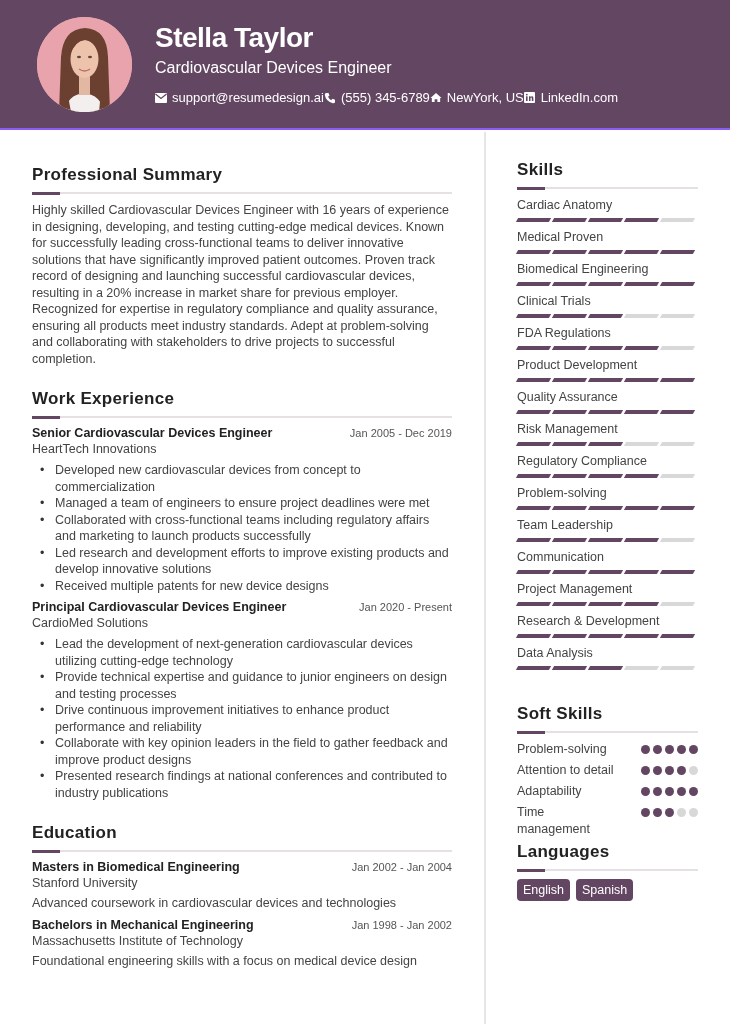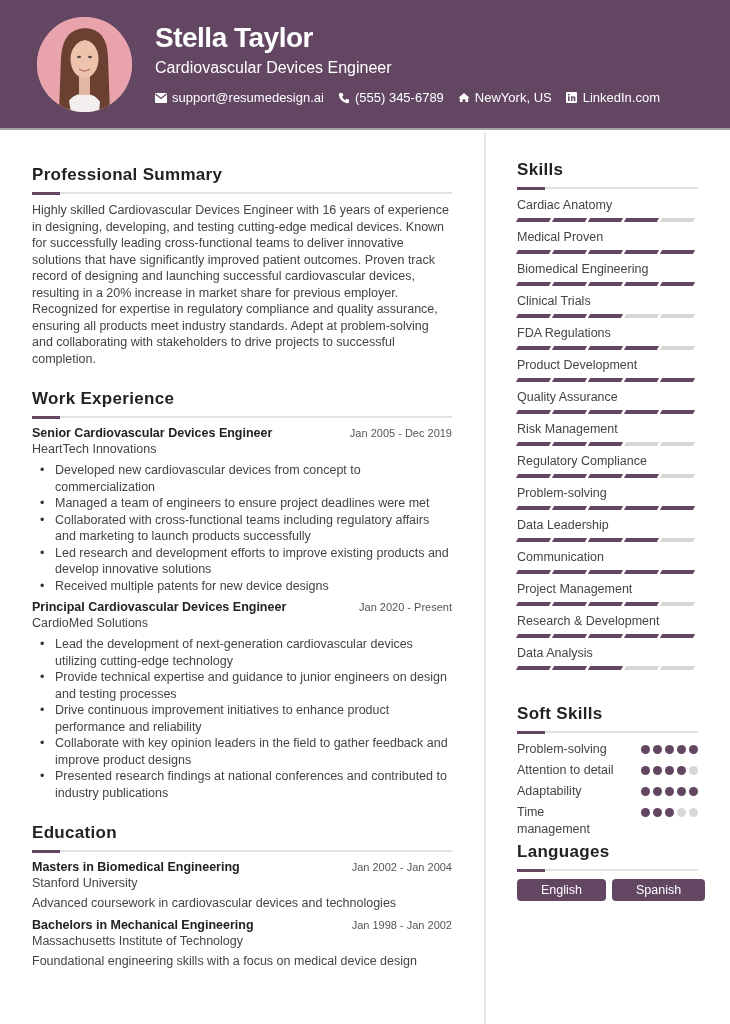--- a/index.html
+++ b/index.html
@@ -2,38 +2,38 @@
 <html><head>
   <meta charset="utf-8">
   <style>
     * { box-sizing: border-box; margin: 0; padding: 0; }
     html, body { width: 730px; height: 1024px; overflow: hidden; background: #ffffff; }
     body { font-family: "Liberation Sans", "DejaVu Sans", sans-serif; color: #333; position: relative; }
 
     .header {
       position: absolute; left: 0; top: 0; width: 730px; height: 130px;
       background: #634662;
-      border-bottom: 2px solid #a3a3a3;
+      border-bottom: 2px solid #8b5cf6;
     }
     .photo {
       position: absolute; left: 37px; top: 17px; width: 95px; height: 95px;
       border-radius: 50%; background: #e8a3ad; overflow: hidden;
     }
     .photo svg { display: block; }
     .name {
       position: absolute; left: 155px; top: 22px;
       font-size: 28px; font-weight: bold; color: #ffffff; letter-spacing: -0.5px;
     }
     .title {
       position: absolute; left: 155px; top: 59px;
       font-size: 16px; color: #ffffff;
     }
     .contacts {
       position: absolute; left: 155px; top: 90px;
-      display: flex; align-items: flex-start; gap: 14px;
+      display: flex; align-items: flex-start; 
       font-size: 13px; color: #ffffff;
     }
     .contact { display: flex; align-items: center; gap: 5px; white-space: nowrap; }
     .contact .ic { width: 12px; height: 12px; display: inline-flex; align-items: center; justify-content: center; }
 
     .divider {
       position: absolute; left: 484px; top: 132px; width: 2px; height: 892px; background: #e6e6e6;
     }
 
     .left { position: absolute; left: 32px; top: 165px; width: 420px; }
@@ -63,21 +63,21 @@
     .bar { width: 33px; height: 4px; background: #d8d8d8; transform: skewX(-30deg); }
     .bar.on { background: #634662; }
 
     .soft { display: flex; justify-content: space-between; margin-bottom: 4px; }
     .soft-name { font-size: 12.5px; color: #444; line-height: 17px; width: 100px; }
     .dots { display: flex; gap: 3px; padding-top: 4px; }
     .dot { width: 9px; height: 9px; border-radius: 50%; background: #d8d8d8; }
     .dot.on { background: #634662; }
 
     .langs { display: flex; gap: 6px; }
-    .lang { background: #634662; color: #fff; font-size: 12.5px; padding: 4px 24px; border-radius: 4px; }
+    .lang { background: #634662; color: #fff; font-size: 12.5px; padding: 4px 6px; border-radius: 4px; }
   </style>
 </head>
 <body>
 
 <div class="header">
   <div class="photo">
     <svg width="95" height="95" viewBox="0 0 95 95">
       <rect width="95" height="95" fill="#e8a3ad"></rect>
       <path d="M22 95 L24 40 Q26 12 48 11 Q70 12 71 40 L73 95 Z" fill="#6b4030"></path>
       <path d="M28 95 Q30 78 47 76 Q64 78 67 95 Z" fill="#f2efee"></path>
@@ -300,21 +300,21 @@
           <div class="skill-name">Problem-solving</div>
           <div class="bars">
             <span class="bar on"></span>
             <span class="bar on"></span>
             <span class="bar on"></span>
             <span class="bar on"></span>
             <span class="bar on"></span>
           </div>
         </div>
         <div class="skill">
-          <div class="skill-name">Data Leadership</div>
+          <div class="skill-name">Team Leadership</div>
           <div class="bars">
             <span class="bar on"></span>
             <span class="bar on"></span>
             <span class="bar on"></span>
             <span class="bar on"></span>
             <span class="bar"></span>
           </div>
         </div>
         <div class="skill">
           <div class="skill-name">Communication</div>

